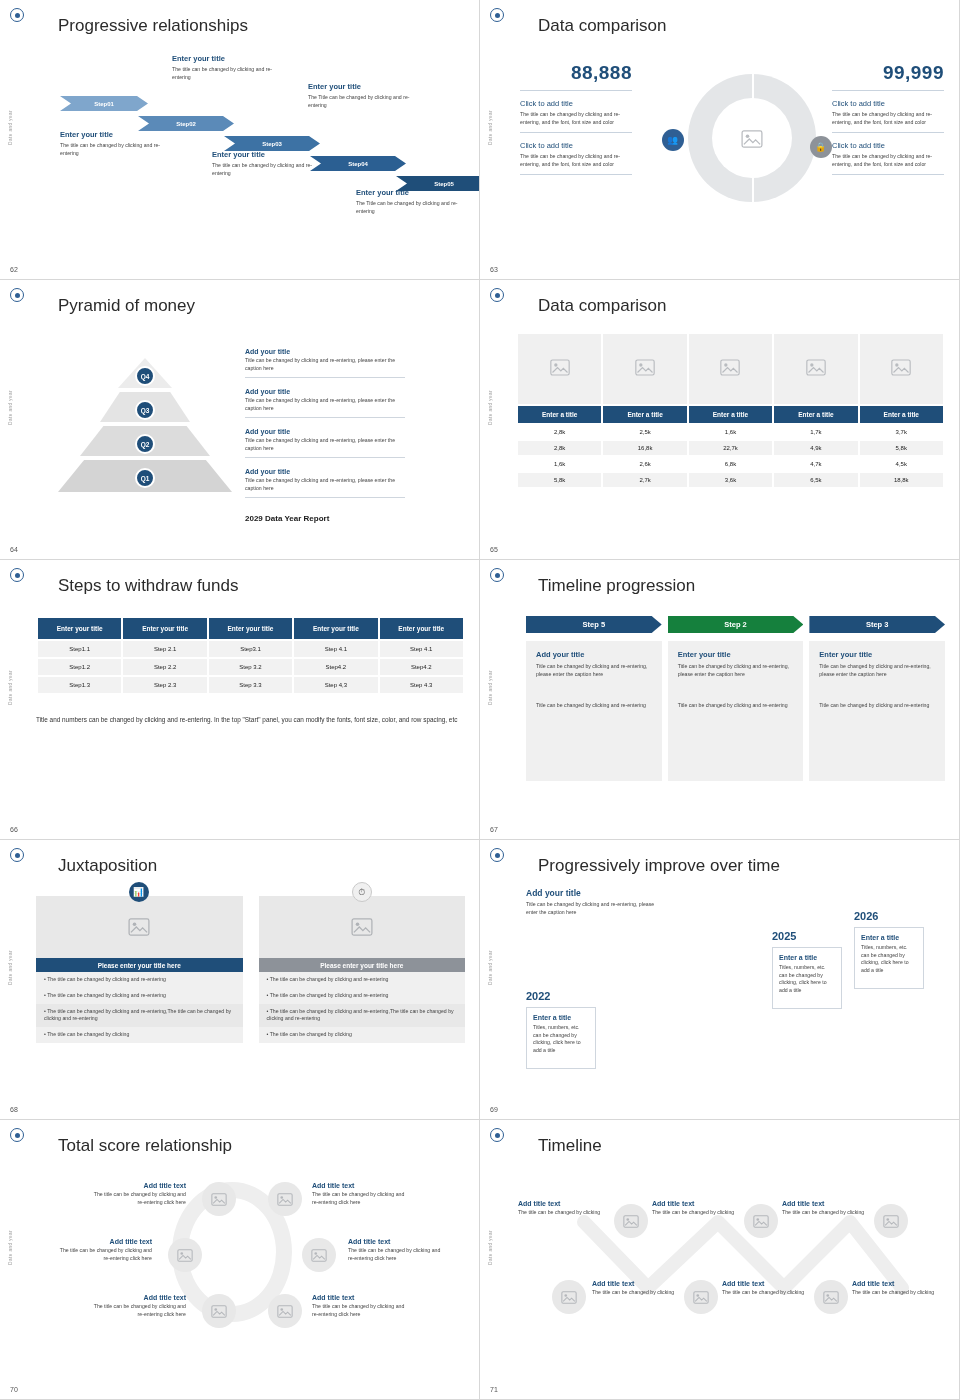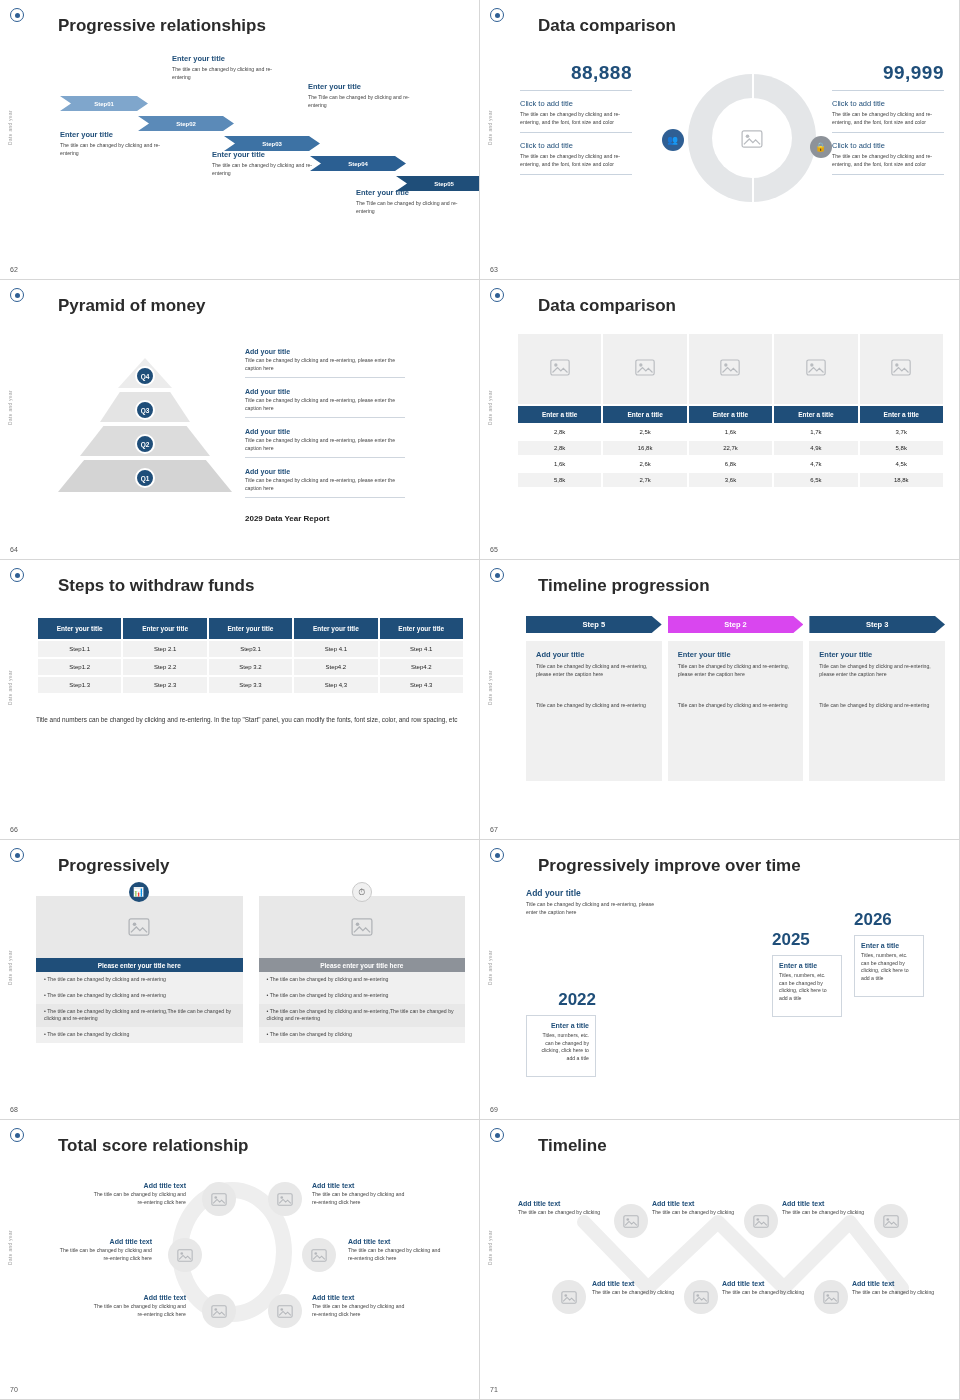--- a/index.html
+++ b/index.html
@@ -38,21 +38,21 @@
     content:""; width:5px; height:5px; border-radius:50%;
     background:#2f5f94;
   }
   .sidetext {
     position:absolute; left:8px; top:110px;
     writing-mode: vertical-rl; transform: rotate(180deg);
     font-size:4.5px; letter-spacing:.5px; color:#9a9a9a;
   }
   .title {
     position:absolute; left:58px; top:16px;
-    font-size:17px; font-weight:700; color:#2b2b2b;
+    font-size:17px; font-weight:400; color:#2b2b2b;
   }
   .body { position:absolute; left:40px; right:16px; top:46px; bottom:22px; }
   .tiny { font-size:5.2px; line-height:1.45; color:#444; }
   .tiny2 { font-size:5.6px; line-height:1.5; color:#444; }
 
   
   .arrowchain { position:absolute; inset:0; }
   .arw {
     position:absolute; height:15px;
     display:flex; align-items:center; justify-content:center;
@@ -113,21 +113,21 @@
   .stepbox { background:#f0f0f0; padding:9px 10px; }
   .stepbox .h { font-size:7.5px; color:#1f4e79; font-weight:bold; margin-bottom:4px; }
 
   
   .jbar { height:14px; color:#fff; font-size:6.5px; font-weight:bold;
     display:flex; align-items:center; justify-content:center; }
   .bullet { font-size:5.2px; color:#444; line-height:1.5; padding:4px 8px; }
   .bullet.alt { background:#f0f0f0; }
 
   
-  .yr { font-size:17px; font-weight:bold; color:#1f4e79; }
+  .yr { font-size:11px; font-weight:bold; color:#1f4e79; }
   .ycard { border:1px solid #cfd6de; padding:6px; }
   .ycard.hl { background:#1f4e79; border-color:#1f4e79; }
   .ycard .hh { font-size:7px; font-weight:bold; color:#1f4e79; margin-bottom:3px;}
   .ycard.hl .hh { color:#fff; }
   .ycard.hl .tiny { color:#dfe7f0; }
 
   
   .circ {
     position:absolute; width:34px; height:34px; border-radius:50%;
     background:#e8e8e8; display:flex; align-items:center; justify-content:center;
@@ -410,21 +410,21 @@
   <div class="slide">
     <div class="logo"></div>
     <div class="sidetext">Date and year</div>
     <div class="title">Timeline progression</div>
     <div class="slide-num">67</div>
     <div class="body" style="left:46px; right:14px; top:56px;">
       <div style="display:flex; gap:6px;">
         <div class="stepbar" style="flex:1; background:#1f4e79;">
             <span>Step 5</span>
           </div>
-        <div class="stepbar" style="flex:1; background:#d946ef;">
+        <div class="stepbar" style="flex:1; background:#15803d;">
             <span>Step 2</span>
           </div>
         <div class="stepbar" style="flex:1; background:#1f4e79;">
             <span>Step 3</span>
           </div>
       </div>
       <div style="display:flex; gap:6px; margin-top:8px;">
         <div class="stepbox" style="flex:1; height:140px;">
           <div class="h">Add your title</div>
           <div class="tiny">Title can be changed by clicking and re-entering, please enter the caption here</div>
@@ -440,21 +440,21 @@
           <div class="tiny">Title can be changed by clicking and re-entering, please enter the caption here</div>
           <div class="tiny" style="margin-top:24px;">Title can be changed by clicking and re-entering</div>
         </div>
       </div>
     </div>
   </div>
 
   <div class="slide">
     <div class="logo"></div>
     <div class="sidetext">Date and year</div>
-    <div class="title">Progressively</div>
+    <div class="title">Juxtaposition</div>
     <div class="slide-num">68</div>
     <div class="body" style="left:36px; right:14px; top:56px; display:flex; gap:16px;">
       <div style="flex:1; position:relative;">
         <div style="position:absolute; left:50%; top:-14px; transform:translateX(-50%); width:20px; height:20px; border-radius:50%; background:#1f4e79; color:#fff; font-size:9px; display:flex; align-items:center; justify-content:center; z-index:2;">📊</div>
         <div style="background:#e8e8e8; height:62px; display:flex; align-items:center; justify-content:center;">
           <svg width="22" height="18" viewBox="0 0 24 20">
               <rect x="1" y="1" width="22" height="18" rx="2" fill="none" stroke="#b0b3b7" stroke-width="1.4"></rect>
               <circle cx="7" cy="7" r="2" fill="#b0b3b7"></circle>
               <path d="M3 16l6-6 4 4 3-3 5 5" fill="none" stroke="#b0b3b7" stroke-width="1.4"></path>
             </svg>
@@ -492,21 +492,21 @@
     <div class="sidetext">Date and year</div>
     <div class="title">Progressively improve over time</div>
     <div class="slide-num">69</div>
     <div class="body" style="left:46px; right:10px; top:48px;">
       <div style="width:140px;">
         <div style="font-size:8.5px; font-weight:bold; color:#1f4e79; margin-bottom:3px;">Add your title</div>
         <div class="tiny">Title can be changed by clicking and re-entering, please enter the caption here</div>
       </div>
 
       <div style="position:absolute; left:0; top:46px; width:100%; height:135px;">
-        <div style="position:absolute; left:0; top:56px; width:70px;text-align:right;">
+        <div style="position:absolute; left:0; top:56px; width:70px;">
           <div class="yr">2022</div>
           <div class="ycard" style="margin-top:5px; height:62px;">
             <div class="hh">Enter a title</div>
             <div class="tiny">Titles, numbers, etc. can be changed by clicking, click here to add a title</div>
           </div>
         </div>
         <div style="position:absolute; left:246px; top:-4px; width:70px;">
           <div class="yr">2025</div>
           <div class="ycard" style="margin-top:5px; height:62px;">
             <div class="hh">Enter a title</div>

